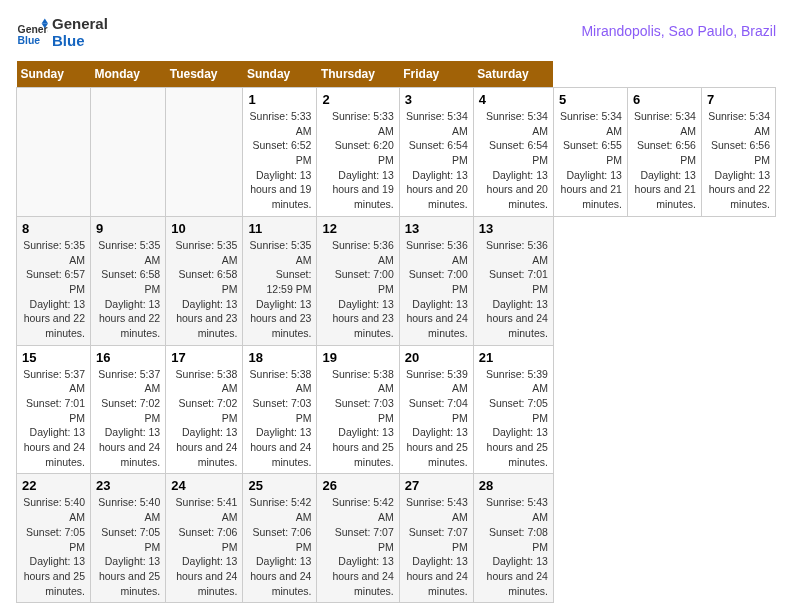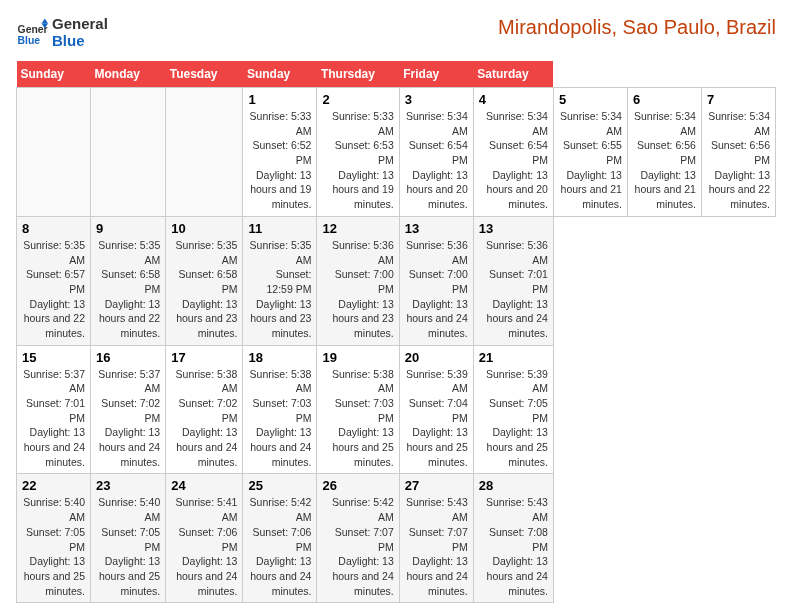--- a/index.html
+++ b/index.html
@@ -27,30 +27,31 @@
     }
     .title-block {
       text-align: right;
     }
     .title-block h1 {
       font-size: 32px;
       font-weight: bold;
       color: #333;
     }
     .title-block p {
-      font-size: 20px;
-      color: #c2410c;
+      font-size: 14px;
+      color: #8b5cf6;
+      margin-top: 7px;
     }
     table {
       width: 100%;
       border-collapse: collapse;
       font-size: 11px;
     }
     th {
-      background-color: #ef4444;
+      background-color: #a16207;
       color: #fff;
       padding: 6px 4px;
       text-align: left;
       font-size: 12px;
       font-weight: bold;
     }
     td {
       border: 1px solid #ccc;
       padding: 4px 5px;
       vertical-align: top;
@@ -122,21 +123,21 @@
           <div class="cell-content">
             <div>Sunrise: 5:33 AM</div>
             <div>Sunset: 6:52 PM</div>
             <div>Daylight: 13 hours and 19 minutes.</div>
           </div>
         </td>
         <td>
           <span class="day-num">2</span>
           <div class="cell-content">
             <div>Sunrise: 5:33 AM</div>
-            <div>Sunset: 6:53 PM</div>
+            <div>Sunset: 6:20 PM</div>
             <div>Daylight: 13 hours and 19 minutes.</div>
           </div>
         </td>
         <td>
           <span class="day-num">3</span>
           <div class="cell-content">
             <div>Sunrise: 5:34 AM</div>
             <div>Sunset: 6:54 PM</div>
             <div>Daylight: 13 hours and 20 minutes.</div>
           </div>

